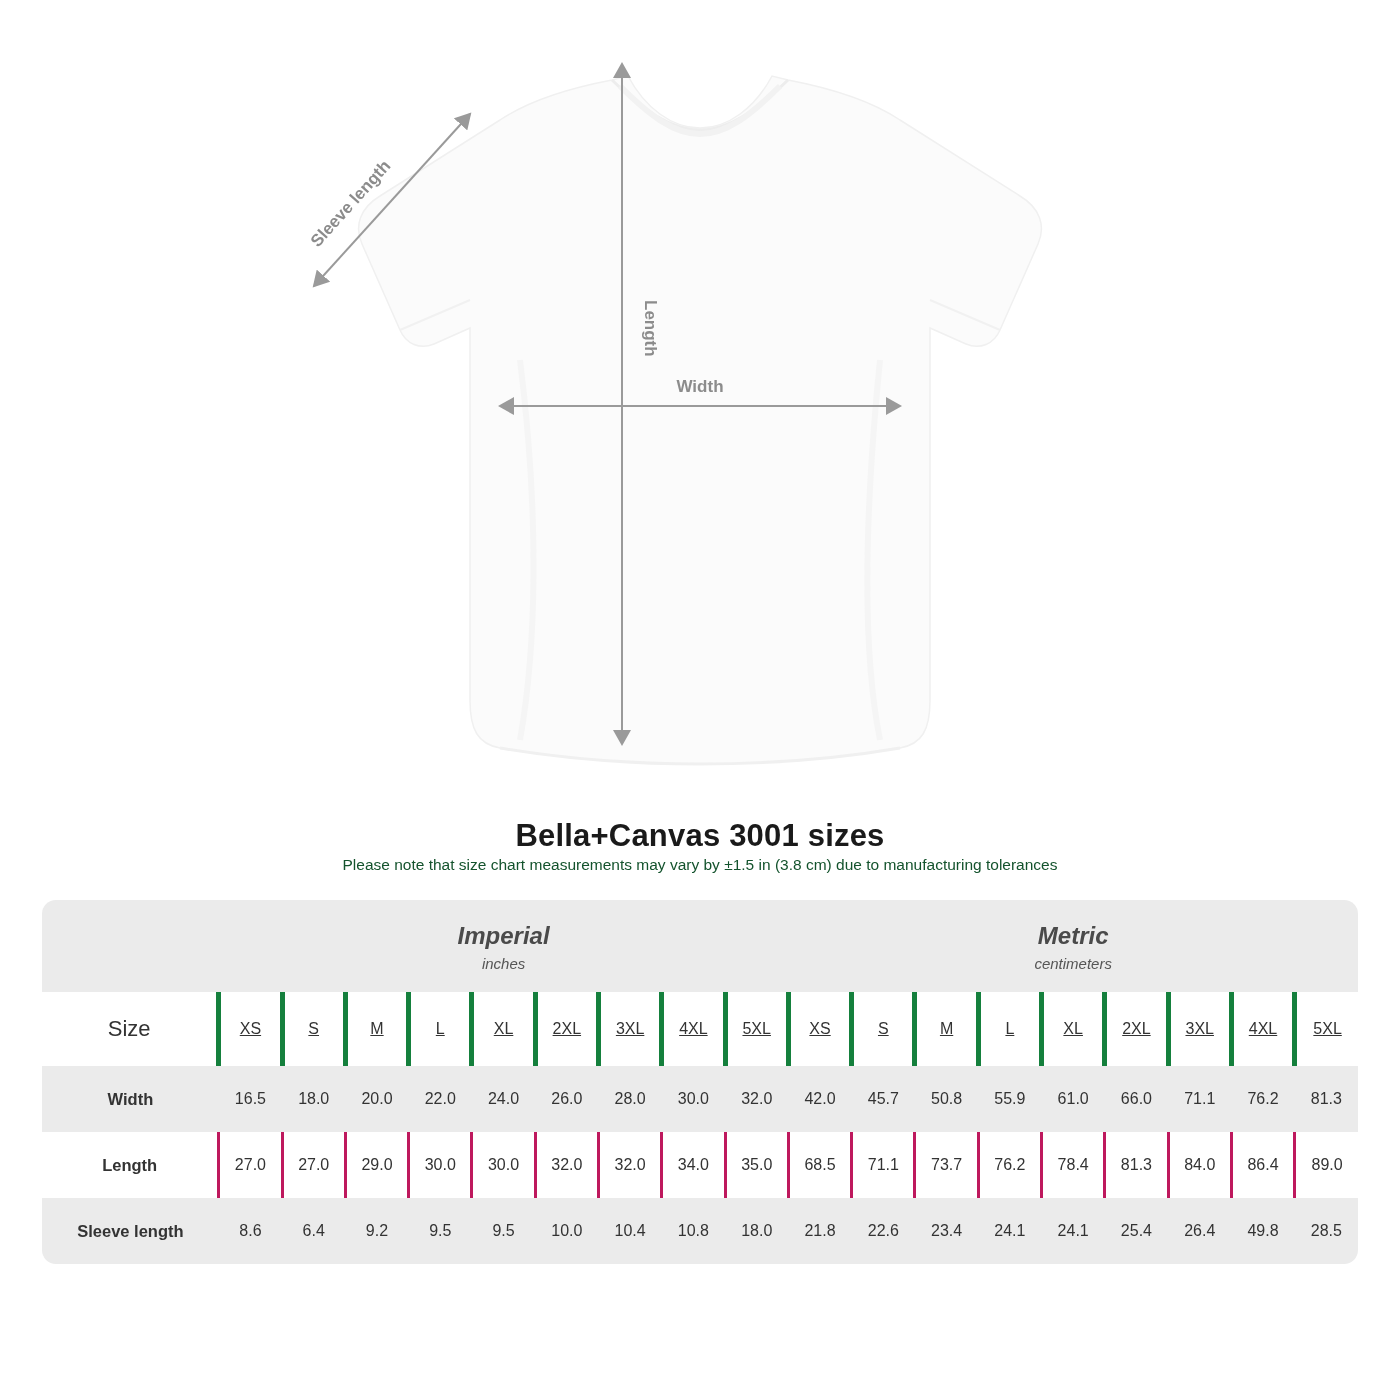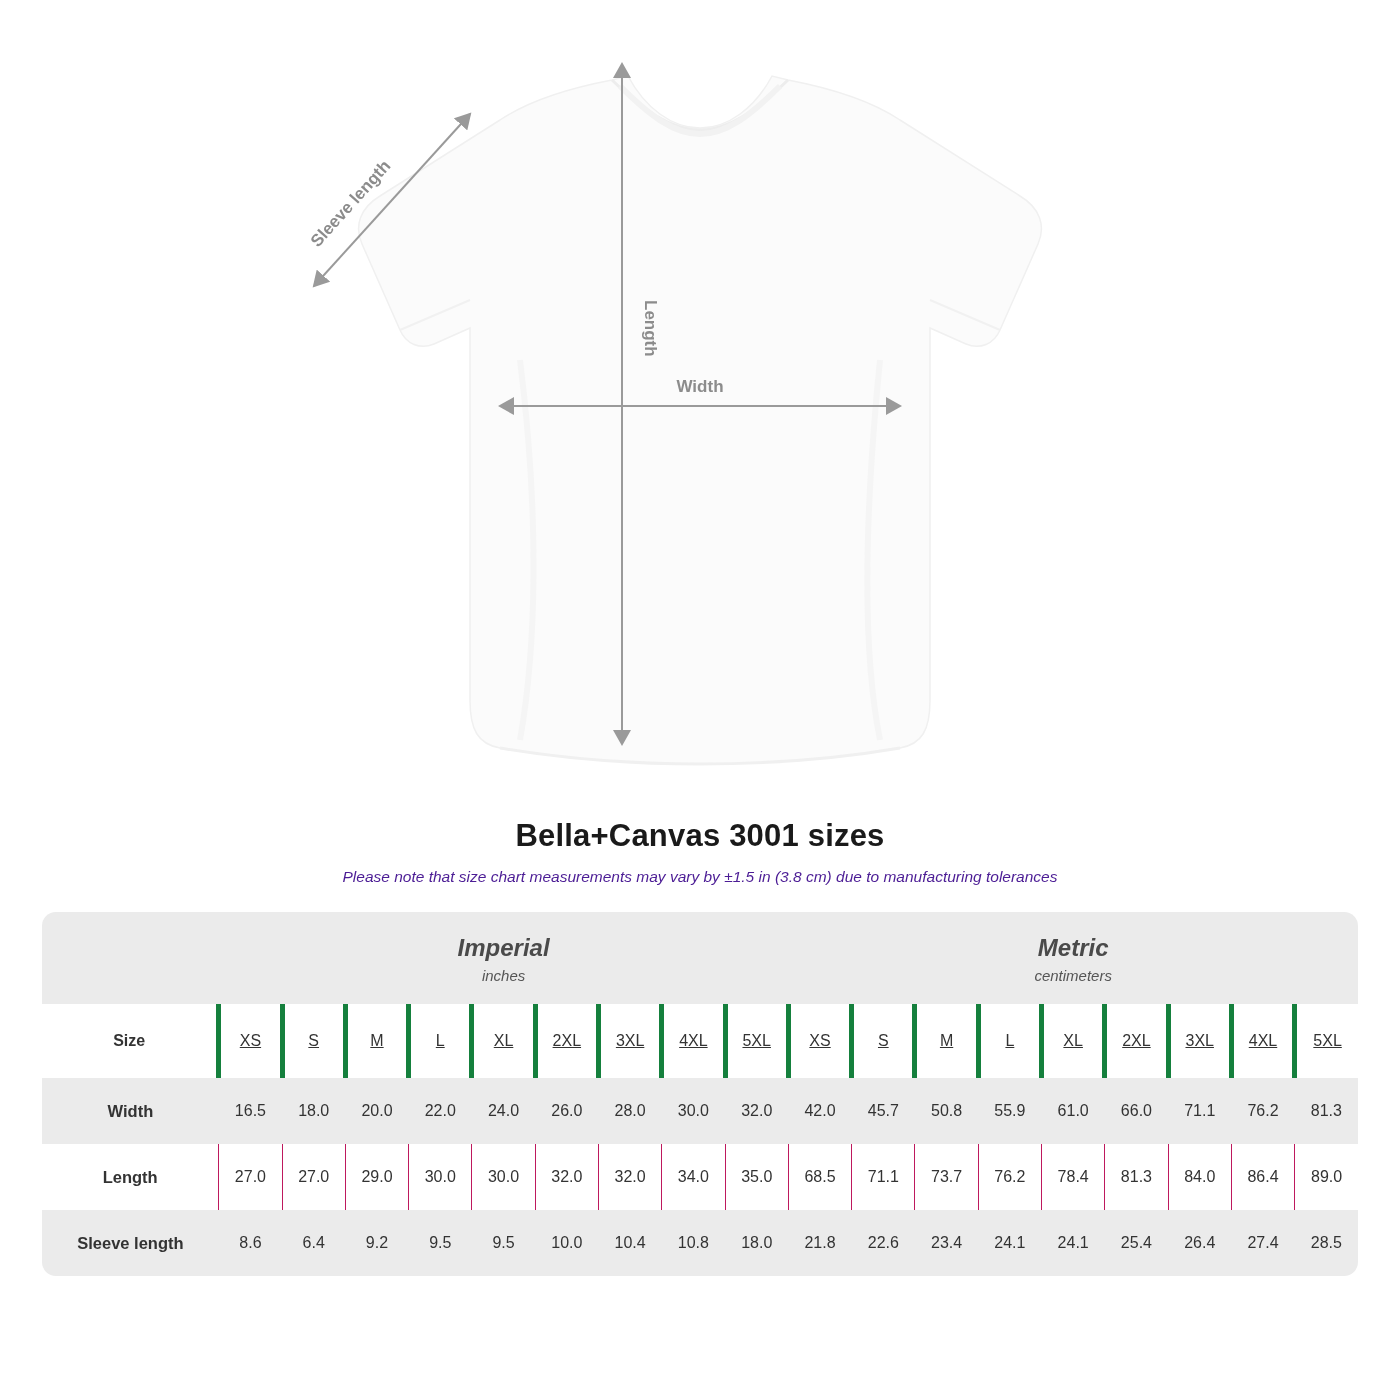--- a/index.html
+++ b/index.html
@@ -37,23 +37,22 @@
     margin-top: 18px;
   }
   .chart-title {
     font-size: 31px;
     font-weight: bold;
     color: #1a1a1a;
     letter-spacing: 0.2px;
   }
   .chart-note {
     font-size: 15.5px;
-    font-style: italic;
-    color: #4c1d95;
-    margin-top: 14px;
+    color: #14532d;
+    margin-top: 2px;
   }
 
   
   .table-wrap {
     margin: 26px 42px 0 42px;
   }
   table.size-table {
     width: 1316px;
     border-collapse: collapse;
     table-layout: fixed;
@@ -102,22 +101,22 @@
   
   .head-row td {
     height: 74px;
     background: #ffffff;
     vertical-align: middle;
     font-weight: bold;
     color: #3b3b3b;
     font-size: 16px;
   }
   .head-row td.rowlabel {
-    font-weight: bold;
-    font-size: 16px;
+    font-weight: normal;
+    font-size: 22px;
   }
 
   
   .data-row td {
     height: 66px;
     vertical-align: middle;
     font-size: 16px;
   }
   .data-row.shaded td {
     background: #ebebeb;
@@ -135,21 +134,21 @@
   }
   .data-row.last td.last-cell {
     border-bottom-right-radius: 14px;
   }
 
   
   td.val {
     border-left: 1px solid #ffffff;
   }
   .data-row.plain td.val {
-    border-left: 1px solid #be185d;
+    border-left: 3px solid #be185d;
   }
   .head-row td.val {
     border-left: 5px solid #15803d;
     text-decoration: underline;
   }
 
   col.lbl { width: 176px; }
   col.v { width: 63px; }
 </style>
 </head>
@@ -335,20 +334,20 @@
             <td class="val">10.4</td>
             <td class="val">10.8</td>
             <td class="val">18.0</td>
             <td class="val">21.8</td>
             <td class="val">22.6</td>
             <td class="val">23.4</td>
             <td class="val">24.1</td>
             <td class="val">24.1</td>
             <td class="val">25.4</td>
             <td class="val">26.4</td>
-            <td class="val">27.4</td>
+            <td class="val">49.8</td>
             <td class="val last-cell">28.5</td>
           </tr>
         </tbody>
     </table>
   </div>
 
 </div>
 
 </body></html>

